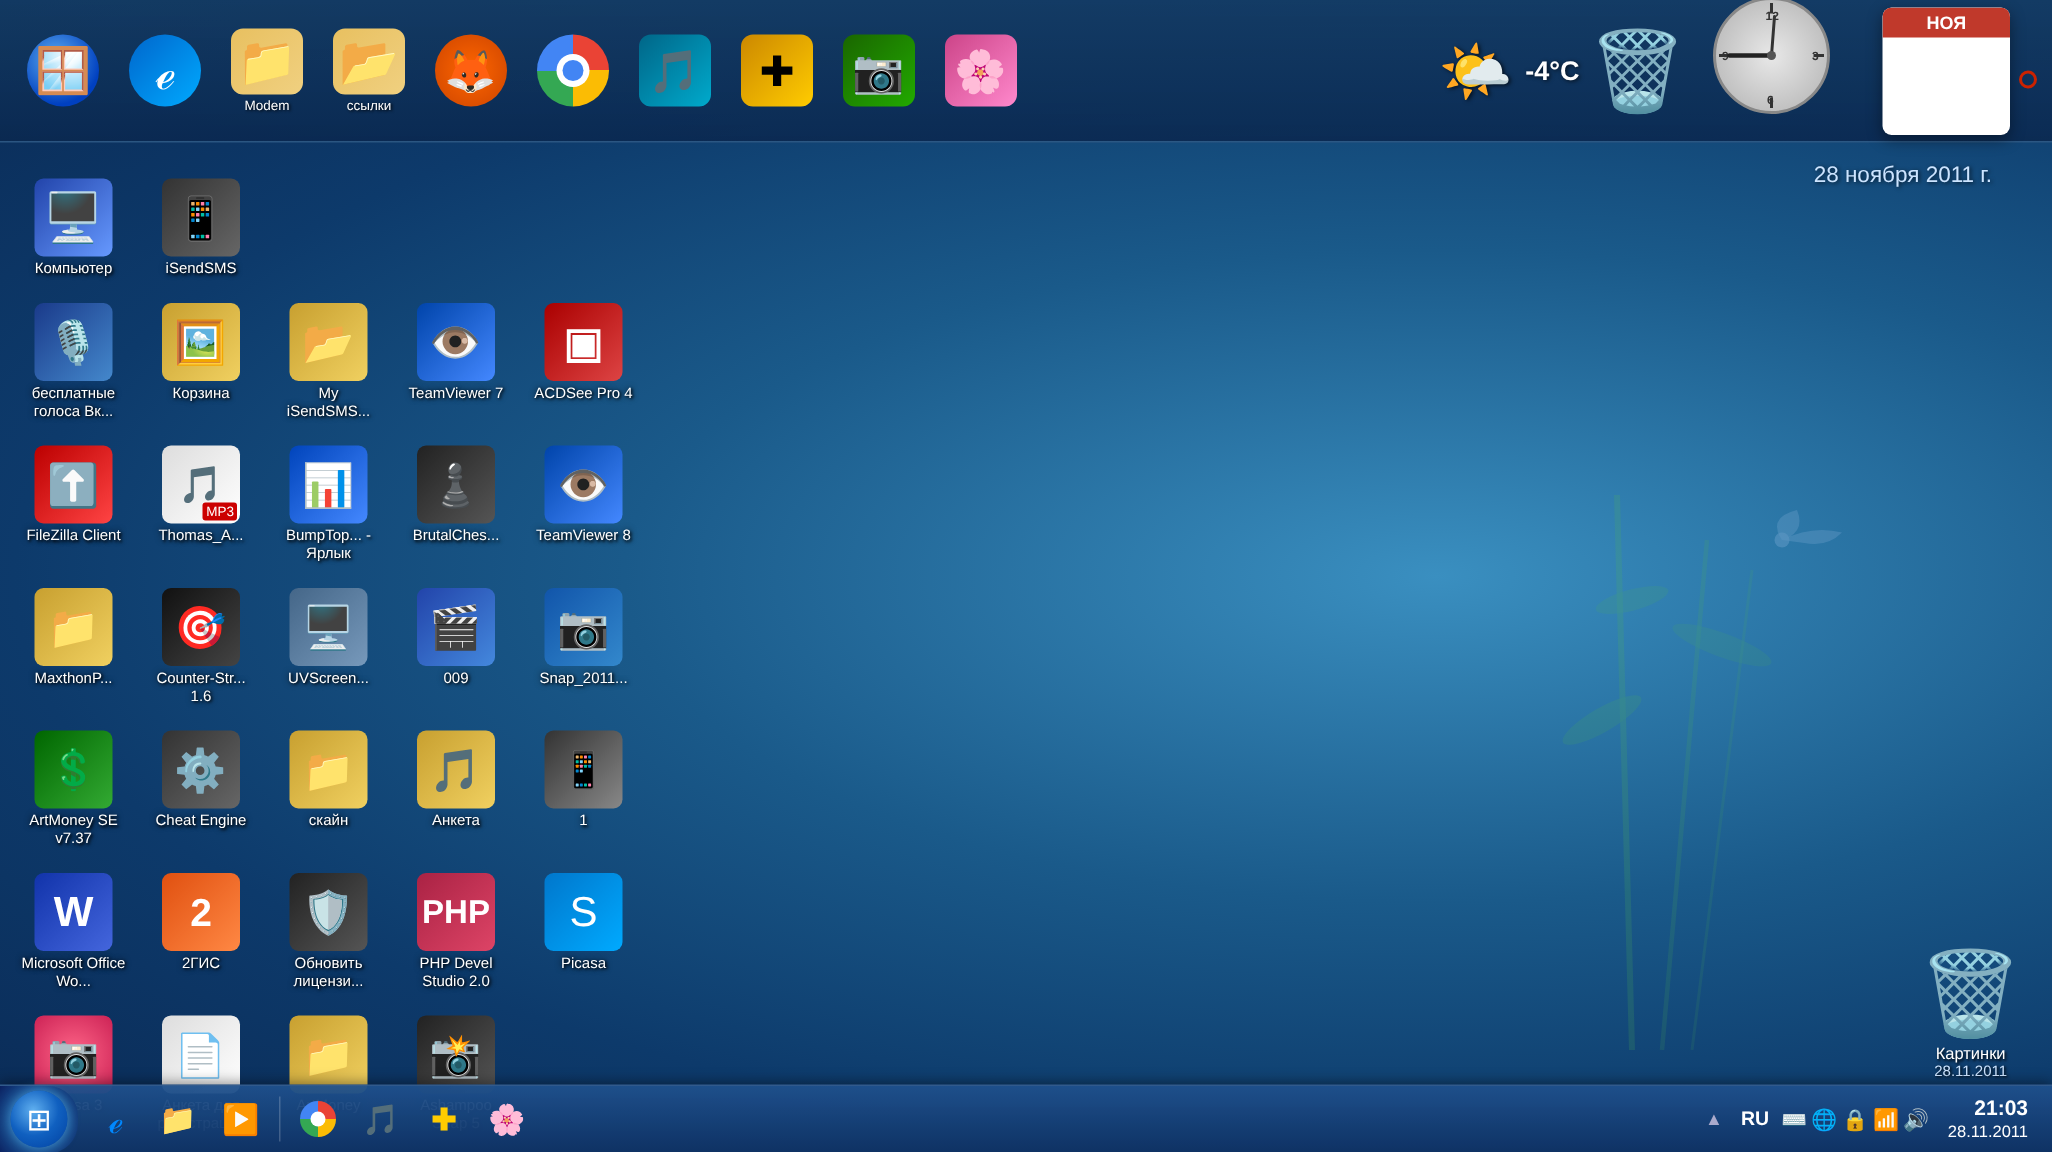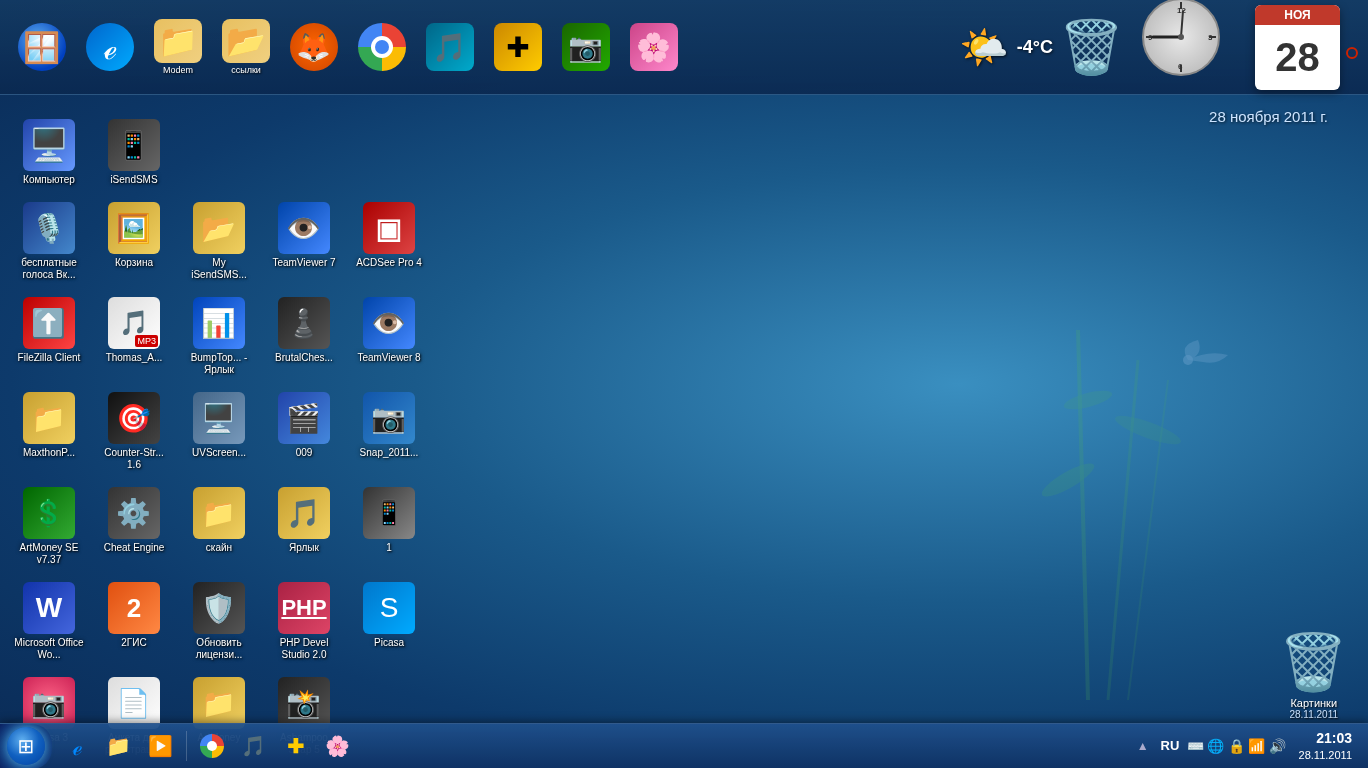--- a/index.html
+++ b/index.html
@@ -429,21 +429,20 @@
         <line x1="40" y1="40" x2="12" y2="40" stroke="#222" stroke-width="3" stroke-linecap="round"></line>
 
         <line x1="40" y1="40" x2="42" y2="14" stroke="#333" stroke-width="2" stroke-linecap="round"></line>
 
         <circle cx="40" cy="40" r="3" fill="#555"></circle>
       </svg>
     </div>
 
     <div class="calendar-widget">
       <div class="calendar-header">НОЯ</div>
-      <div class="calendar-day">28</div>
     </div>
 
     <div style="width:12px;height:12px; border-radius:50%; border: 2px solid #cc2200; margin-left: 2px; margin-bottom: 30px; align-self: flex-end;"></div>
 
   </div>
 
   <div class="date-label">28 ноября 2011 г.</div>
 
   <div class="desktop-icons">
 
@@ -573,21 +572,21 @@
       <div class="icon-box" style="background: linear-gradient(135deg, #c8a030, #f0d060);">
         <span style="font-size:28px;">📁</span>
       </div>
       <span class="icon-name">скайн</span>
     </div>
 
     <div class="desktop-icon">
       <div class="icon-box" style="background: linear-gradient(135deg, #c8a030, #f0d060);">
         <span style="font-size:28px;">🎵</span>
       </div>
-      <span class="icon-name">Ярлык</span>
+      <span class="icon-name">Анкета</span>
     </div>
     <div class="desktop-icon">
       <div class="icon-box" style="background: linear-gradient(135deg, #333, #888);">
         <span style="font-size:24px;">📱</span>
       </div>
       <span class="icon-name">1</span>
     </div>
     <div class="desktop-icon">
       <div class="icon-box" style="background: linear-gradient(135deg, #1133aa, #4466dd);">
         <span style="font-size:28px; color:#fff; font-weight:bold;">W</span>
@@ -601,21 +600,21 @@
       <span class="icon-name">2ГИС</span>
     </div>
     <div class="desktop-icon">
       <div class="icon-box" style="background: linear-gradient(135deg, #222, #555);">
         <span style="font-size:28px;">🛡️</span>
       </div>
       <span class="icon-name">Обновить лицензи...</span>
     </div>
     <div class="desktop-icon">
       <div class="icon-box" style="background: linear-gradient(135deg, #aa2244, #dd4466);">
-        <span style="font-size:22px; color:#fff; font-weight:bold;text-decoration:underline;">PHP</span>
+        <span style="font-size:22px; color:#fff; font-weight:bold;">PHP</span>
       </div>
       <span class="icon-name">PHP Devel Studio 2.0</span>
     </div>
 
     <div class="desktop-icon">
       <div class="icon-box" style="background: linear-gradient(135deg, #0077cc, #00aaff);">
         <span style="font-size:28px; color:#fff;">S</span>
       </div>
       <span class="icon-name">Picasa</span>
     </div>

